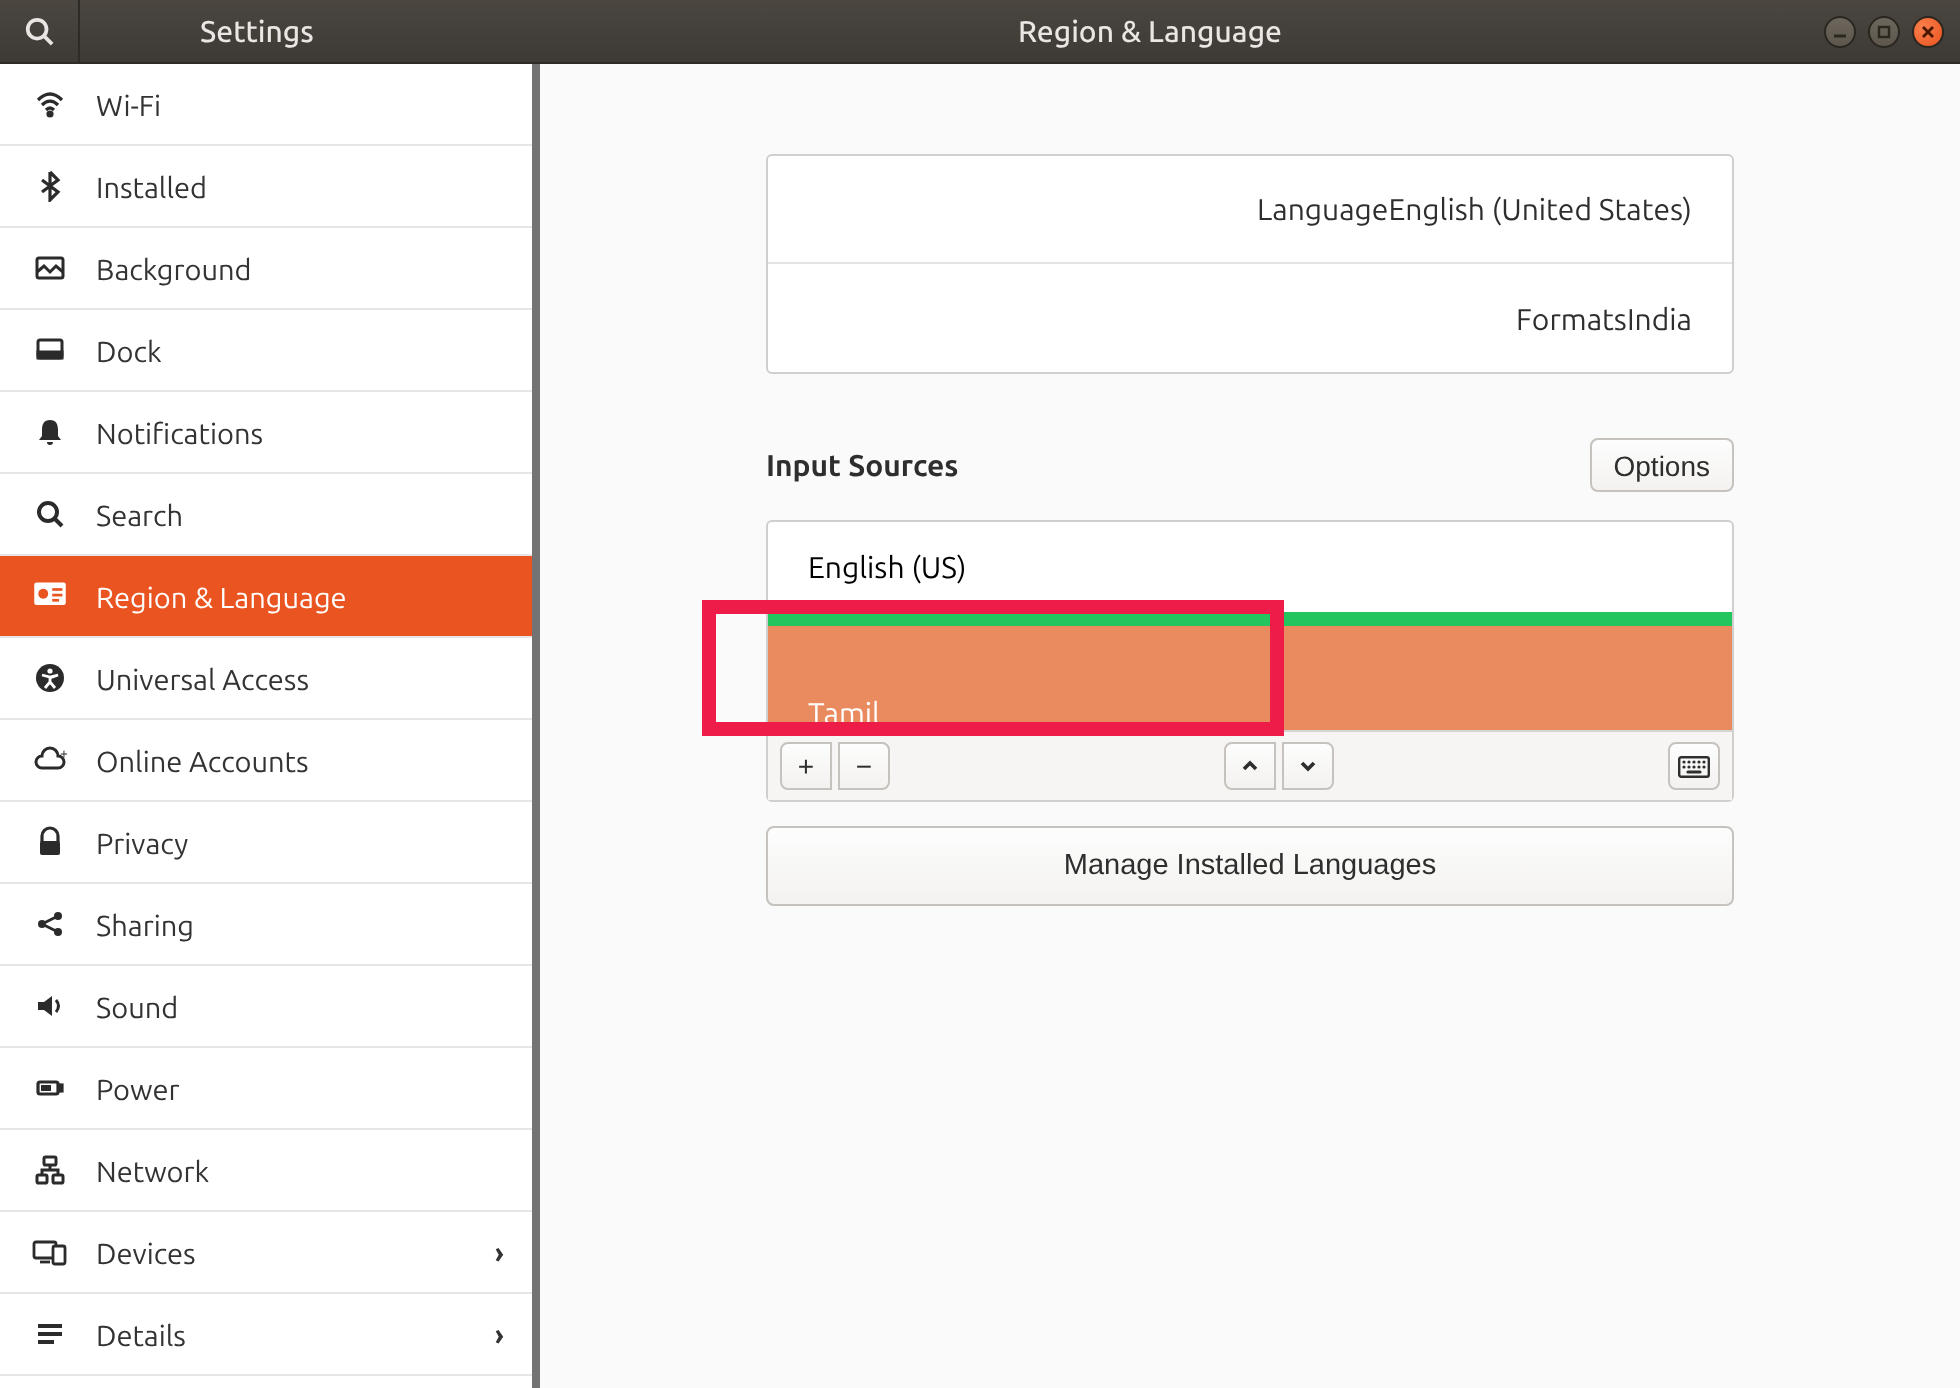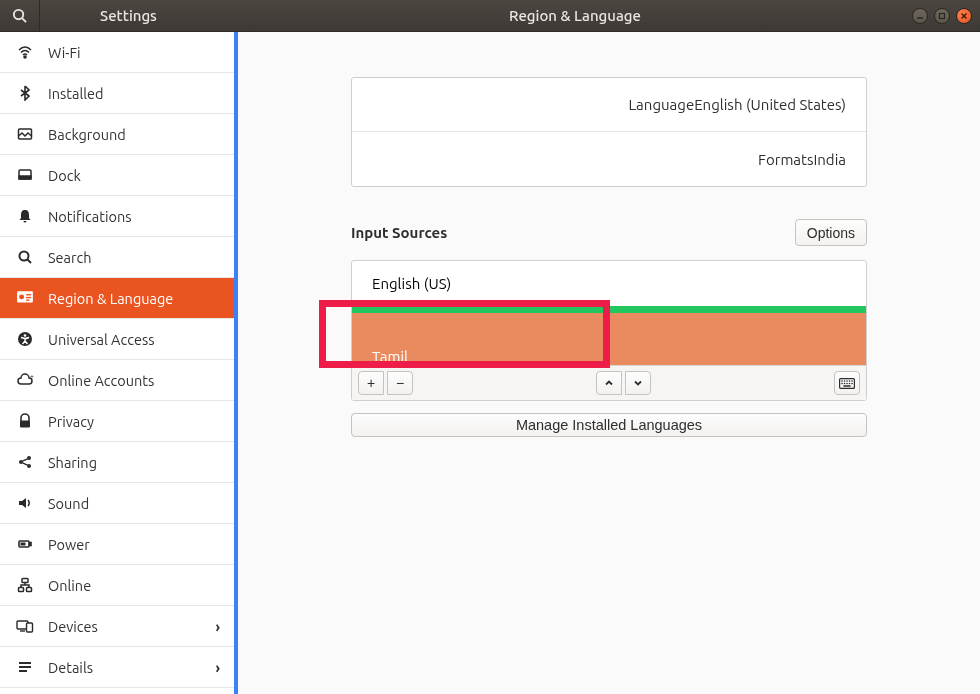--- a/index.html
+++ b/index.html
@@ -40,23 +40,23 @@
     display: flex; align-items: center; justify-content: center;
     font-size: 9px; color: #3a352f;
   }
   .win-min { background: linear-gradient(#6d665c,#5c564d); }
   .win-max { background: linear-gradient(#6d665c,#5c564d); }
   .win-close { background: radial-gradient(circle at 30% 30%, #fa7e4b, #e95420); color: #4a1600; }
 
   .app-body { display: flex; height: 662px; }
 
   .sidebar {
-    width: 238px;
+    width: 270px;
     background: #ffffff;
-    border-right: 4px solid #3b82f6;
+    border-right: 4px solid #737373;
     overflow: hidden;
   }
   .sidebar-item {
     display: flex; align-items: center;
     height: 41px;
     padding: 0 14px;
     border-bottom: 1px solid #e6e6e6;
     color: #333;
     font-size: 14.5px;
     cursor: pointer;
@@ -167,21 +167,21 @@
     cursor: pointer;
   }
   .icon-btn.joined-left { border-top-right-radius: 0; border-bottom-right-radius: 0; }
   .icon-btn.joined-right { border-top-left-radius: 0; border-bottom-left-radius: 0; margin-left: -1px; }
   .manage-row { margin-top: 12px; }
   .manage-btn {
     width: 100%;
     border: 1px solid #c6c2bd;
     background: linear-gradient(#fdfdfd,#f3f2f0);
     border-radius: 4px;
-    height: 24px;
+    height: 40px;
     font-size: 14.5px;
     color: #2e2e2e;
     cursor: pointer;
   }
   svg { display: block; }
 </style>
 </head>
 <body>
 
 <div class="titlebar">
@@ -357,21 +357,21 @@
 
     <div class="sidebar-item">
       <span class="s-icon">
         <svg width="16" height="16" viewBox="0 0 16 16" fill="none" stroke="currentColor" stroke-width="1.5">
             <rect x="5" y="1.5" width="6" height="4" rx="0.8"></rect>
             <rect x="1.5" y="10.5" width="5" height="4" rx="0.8"></rect>
             <rect x="9.5" y="10.5" width="5" height="4" rx="0.8"></rect>
             <path d="M8 5.5 V8 M4 10.5 V8 H12 V10.5"></path>
           </svg>
       </span>
-      <span>Online</span>
+      <span>Network</span>
     </div>
 
     <div class="sidebar-item">
       <span class="s-icon">
         <svg width="18" height="16" viewBox="0 0 18 16" fill="none" stroke="currentColor" stroke-width="1.4">
             <rect x="1" y="3" width="11" height="8" rx="1"></rect>
             <rect x="10.5" y="5" width="6" height="9" rx="1" fill="#fff"></rect>
             <line x1="4" y1="13" x2="9" y2="13"></line>
           </svg>
       </span>

